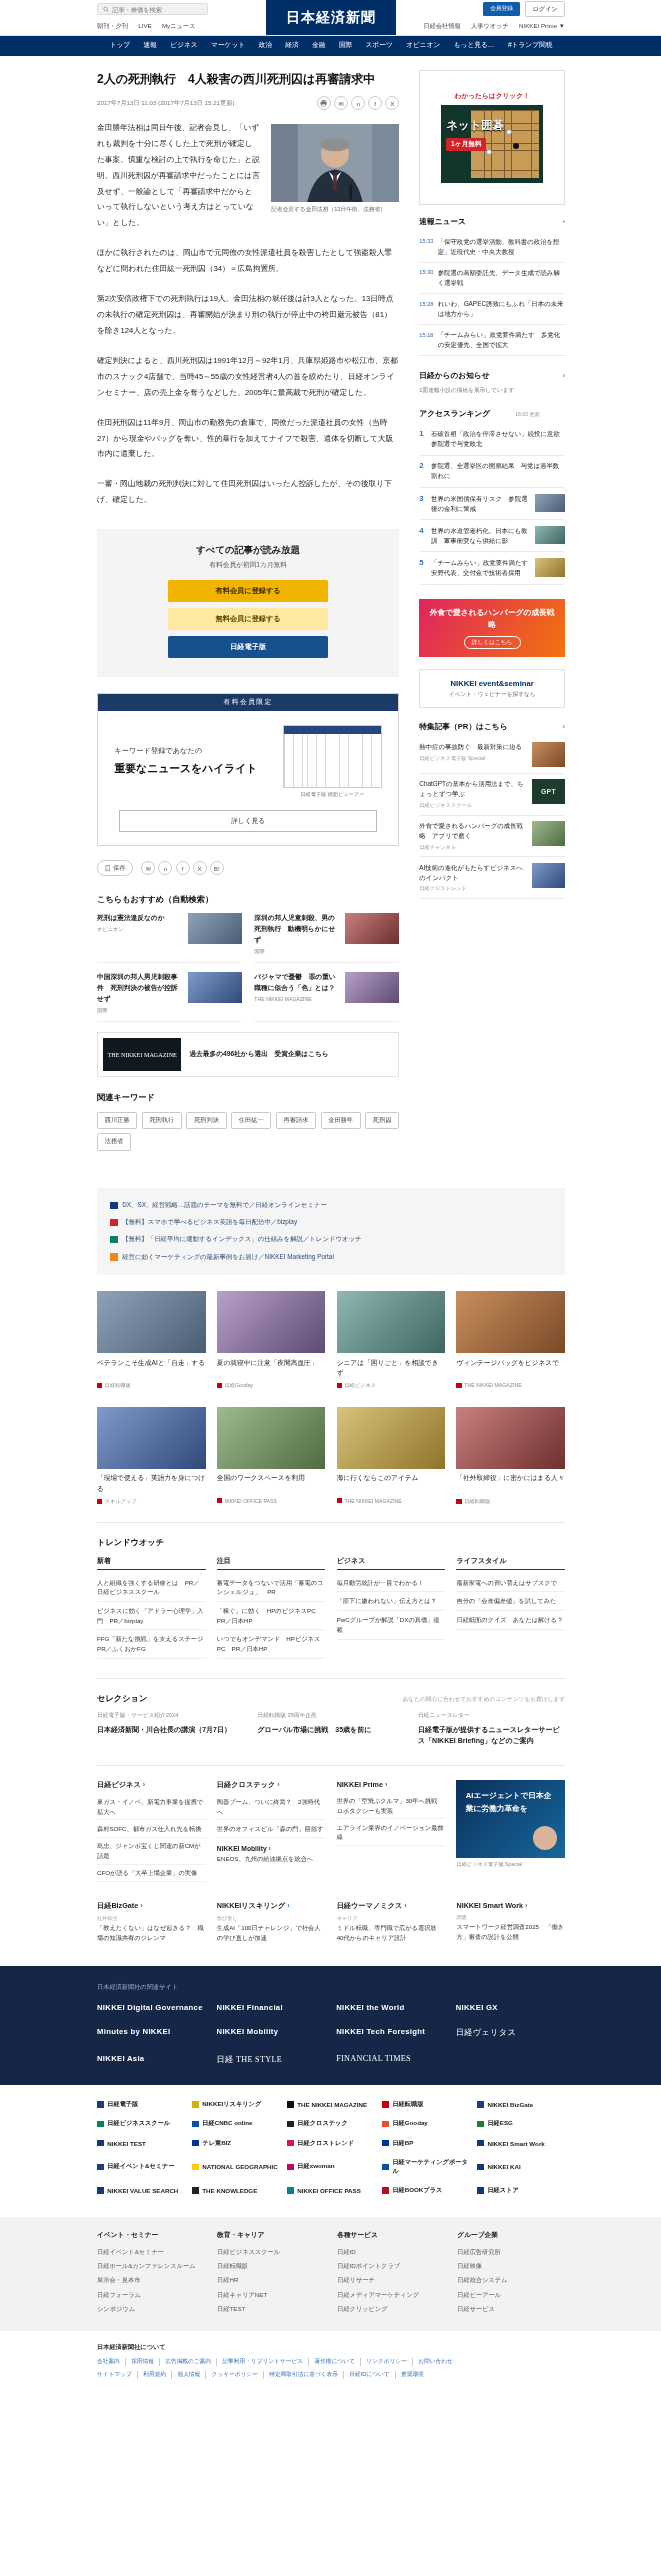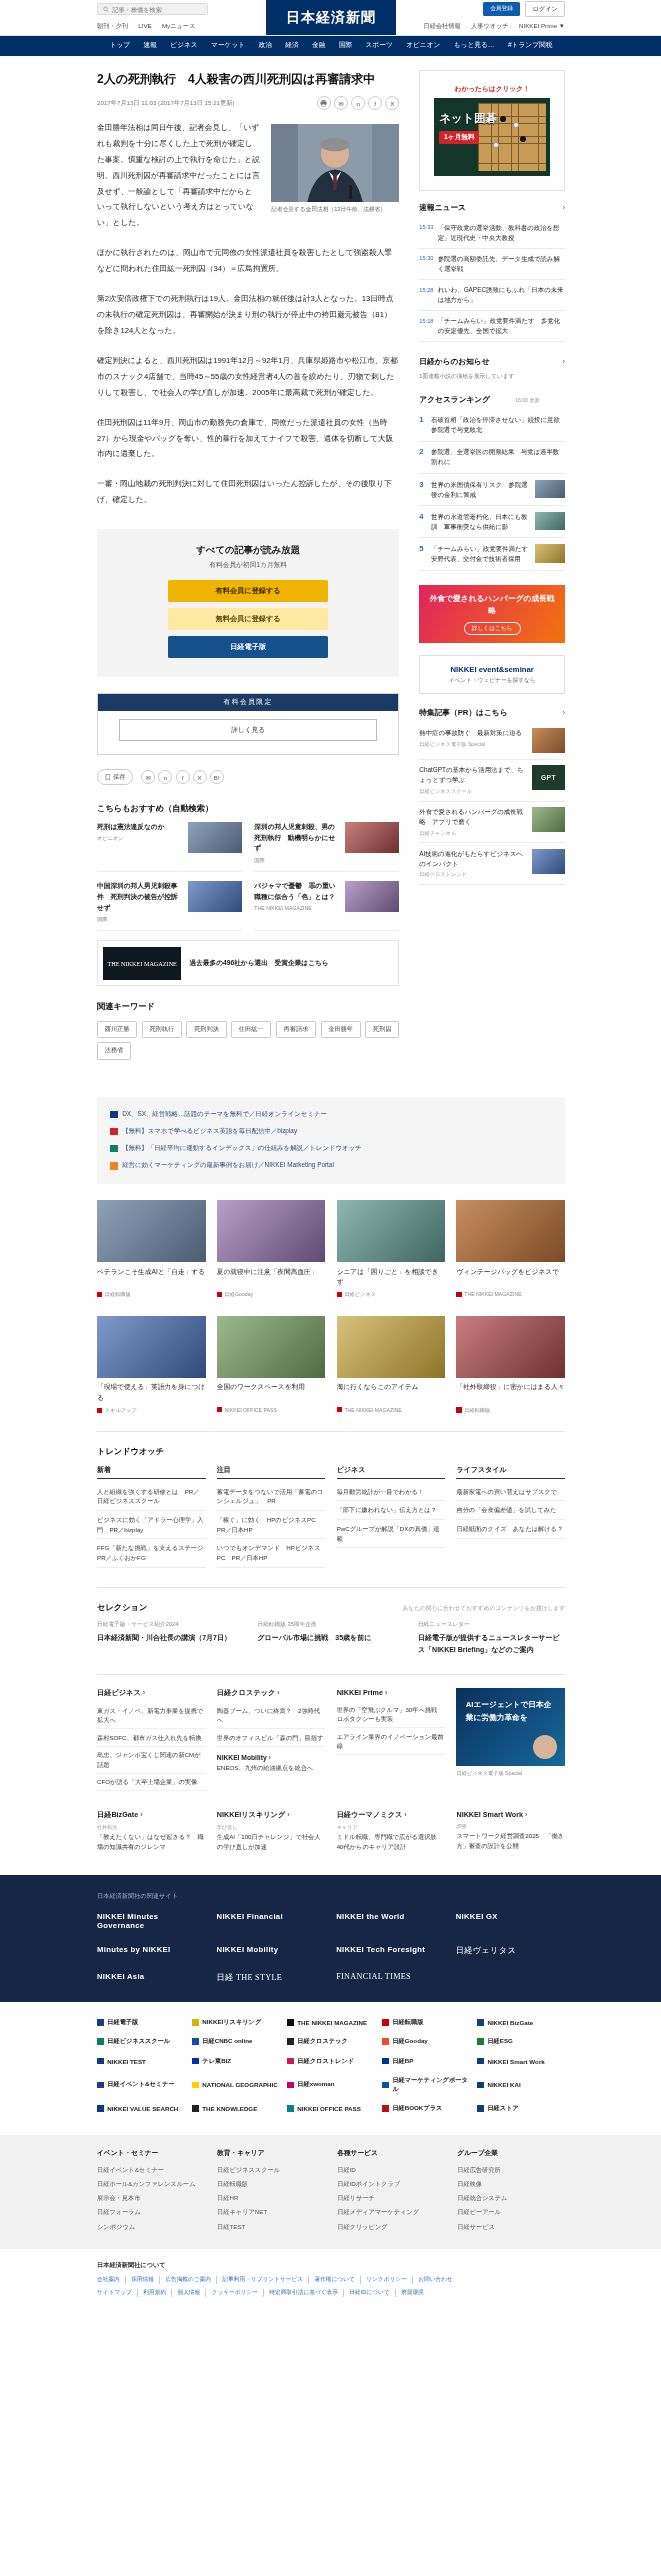--- a/index.html
+++ b/index.html
@@ -71,21 +71,21 @@
 .rec-txt .m{font-size:5.2px;color:#888;margin-top:2.6px}
 .rec-thumb{width:54px;height:31px;flex:none}
 .rec-promo{display:flex;gap:8.2px;align-items:center;border:0.5px solid #e2e2e2;margin-top:9.3px;padding:5.2px;cursor:pointer}
 .rec-promo .plogo{width:78px;height:33px;background:#101820;color:#fff;display:flex;align-items:center;justify-content:center;font-family:"Liberation Serif","DejaVu Serif",serif;font-size:6.2px;text-align:center;padding:2.1px;flex:none}
 .rec-promo .pt{font-size:6.7px;font-weight:bold;line-height:1.6}
 
 .kw-wrap{margin:15.5px 0 18.5px}
 .kw-tags{display:flex;flex-wrap:wrap;gap:4.6px}
 .kw{border:0.5px solid #c9c9c9;border-radius:1.5px;padding:3.1px 6.7px;font-size:6.2px;color:#444;background:#fff;cursor:pointer}
 
-.ad1{border:0.5px solid #e0e0e0;padding:14px;margin-bottom:12.4px}
+.ad1{border:0.5px solid #e0e0e0;padding:21px;margin-bottom:12.4px}
 .ad1 .lead{color:#d2232a;font-size:6.7px;font-weight:bold;text-align:center;margin-bottom:4.1px}
 .go-wrap{position:relative;height:78px;background:#12372a;overflow:hidden}
 .go-board{position:absolute;right:4.1px;top:5.2px;width:68px;height:68px;background-color:#c89b56;background-image:repeating-linear-gradient(#7a5c2e 0 0.5px,transparent 0.5px 6.7px),repeating-linear-gradient(90deg,#7a5c2e 0 0.5px,transparent 0.5px 6.7px)}
 .st{position:absolute;width:6.2px;height:6.2px;border-radius:50%}
 .st.b{background:#111}.st.w{background:#f4f4f4;border:0.5px solid #999}
 .go-t1{position:absolute;left:5.2px;top:13.4px;color:#fff;font-size:11.3px;font-weight:bold;text-shadow:0 0.5px 1px #000}
 .go-t2{position:absolute;left:5.2px;top:33px;background:#d2232a;color:#fff;font-size:6.7px;font-weight:bold;padding:2.1px 4.6px;border-radius:1.5px}
 .sb-section{margin-bottom:14.4px}
 .sb-head{font-size:7.7px;font-weight:bold;color:#111;margin:0 0 4.1px;display:flex;justify-content:space-between;align-items:baseline}
 .sb-head::after{content:"›";color:#2f6eb5;font-weight:normal}
@@ -261,36 +261,46 @@
             <polygon points="112,92 124,104 136,92 124,118" fill="#fff"></polygon>
             <rect x="120.5" y="98" width="7" height="30" fill="#5a2a35"></rect>
             <rect x="152" y="116" width="5" height="30" fill="#1b1b1b"></rect>
             <circle cx="154.5" cy="112" r="6" fill="#2c2c2c"></circle>
           </svg>
           <figcaption>記者会見する金田法相（13日午前、法務省）</figcaption>
         </figure>
         <p>金田勝年法相は同日午後、記者会見し、「いずれも裁判を十分に尽くした上で死刑が確定した事案。慎重な検討の上で執行を命じた」と説明。西川死刑囚が再審請求中だったことには言及せず、一般論として「再審請求中だからといって執行しないという考え方はとっていない」とした。</p>
         <p>ほかに執行されたのは、岡山市で元同僚の女性派遣社員を殺害したとして強盗殺人罪などに問われた住田紘一死刑囚（34）＝広島拘置所。</p>
         <p>第2次安倍政権下での死刑執行は19人。金田法相の就任後は計3人となった。13日時点の未執行の確定死刑囚は、再審開始が決まり刑の執行が停止中の袴田巌元被告（81）を除き124人となった。</p>
-        <p>確定判決によると、西川死刑囚は1991年12月～92年1月、兵庫県姫路市や松江市、京都市のスナック4店舗で、当時45～55歳の女性経営者4人の首を絞めたり、刃物で刺したりして殺害し、で社会人の学び直しが加速。2005年に最高裁で死刑が確定した。</p>
+        <p>確定判決によると、西川死刑囚は1991年12月～92年1月、兵庫県姫路市や松江市、京都市のスナック4店舗で、当時45～55歳の女性経営者4人の首を絞めたり、日経オンラインセミナー、店の売上金を奪うなどした。2005年に最高裁で死刑が確定した。</p>
         <p>住田死刑囚は11年9月、岡山市の勤務先の倉庫で、同僚だった派遣社員の女性（当時27）から現金やバッグを奪い、性的暴行を加えてナイフで殺害、遺体を切断して大阪市内に遺棄した。</p>
         <p>一審・岡山地裁の死刑判決に対して住田死刑囚はいったん控訴したが、その後取り下げ、確定した。</p>
         <div class="clear"></div>
       </div>
 
       <section class="subscribe-box">
         <div class="h">すべての記事が読み放題</div>
         <div class="s">有料会員が初回1カ月無料</div>
         <button class="btn btn-paid" style="background: rgb(240, 180, 0);">有料会員に登録する</button>
         <button class="btn btn-free">無料会員に登録する</button>
         <button class="btn btn-login" style="background: rgb(21, 80, 143);">日経電子版</button>
       </section>
 
       <section class="member-box">
         <div class="member-badge">有料会員限定</div>
+        <div class="member-inner">
+          <div class="member-text">
+            <div class="lead">キーワード登録であなたの</div>
+            <div class="head">重要なニュースをハイライト</div>
+          </div>
+          <div class="paper-wrap">
+            <div class="paper-thumb"></div>
+            <div class="paper-cap">日経電子版 紙面ビューアー</div>
+          </div>
+        </div>
         <button class="member-btn">詳しく見る</button>
       </section>
 
       <div class="share-row">
         <span class="save-chip">
           <svg width="5.7" height="6.7" viewBox="0 0 12 14">
               <path d="M2 1h8v12l-4-3-4 3z" fill="none" stroke="#777" stroke-width="1.5"></path>
             </svg>
           <span>保存</span>
         </span>
@@ -689,21 +699,21 @@
           <div class="pt-item-t">スマートワーク経営調査2025　「働き方」審査の設計を公開</div>
         </div>
       </div>
     </section>
   </div>
 
   <section class="related">
     <div class="container">
       <div class="rtitle">日本経済新聞社の関連サイト</div>
       <div class="rel-grid">
-        <div class="rel-logo">NIKKEI Minutes Governance</div>
+        <div class="rel-logo">NIKKEI Digital Governance</div>
         <div class="rel-logo">NIKKEI Financial</div>
         <div class="rel-logo">NIKKEI the World</div>
         <div class="rel-logo">NIKKEI GX</div>
         <div class="rel-logo">Minutes by NIKKEI</div>
         <div class="rel-logo">NIKKEI Mobility</div>
         <div class="rel-logo">NIKKEI Tech Foresight</div>
         <div class="rel-logo serif">日経ヴェリタス</div>
         <div class="rel-logo">NIKKEI Asia</div>
         <div class="rel-logo serif">日経 THE STYLE</div>
         <div class="rel-logo serif">FINANCIAL TIMES</div>

